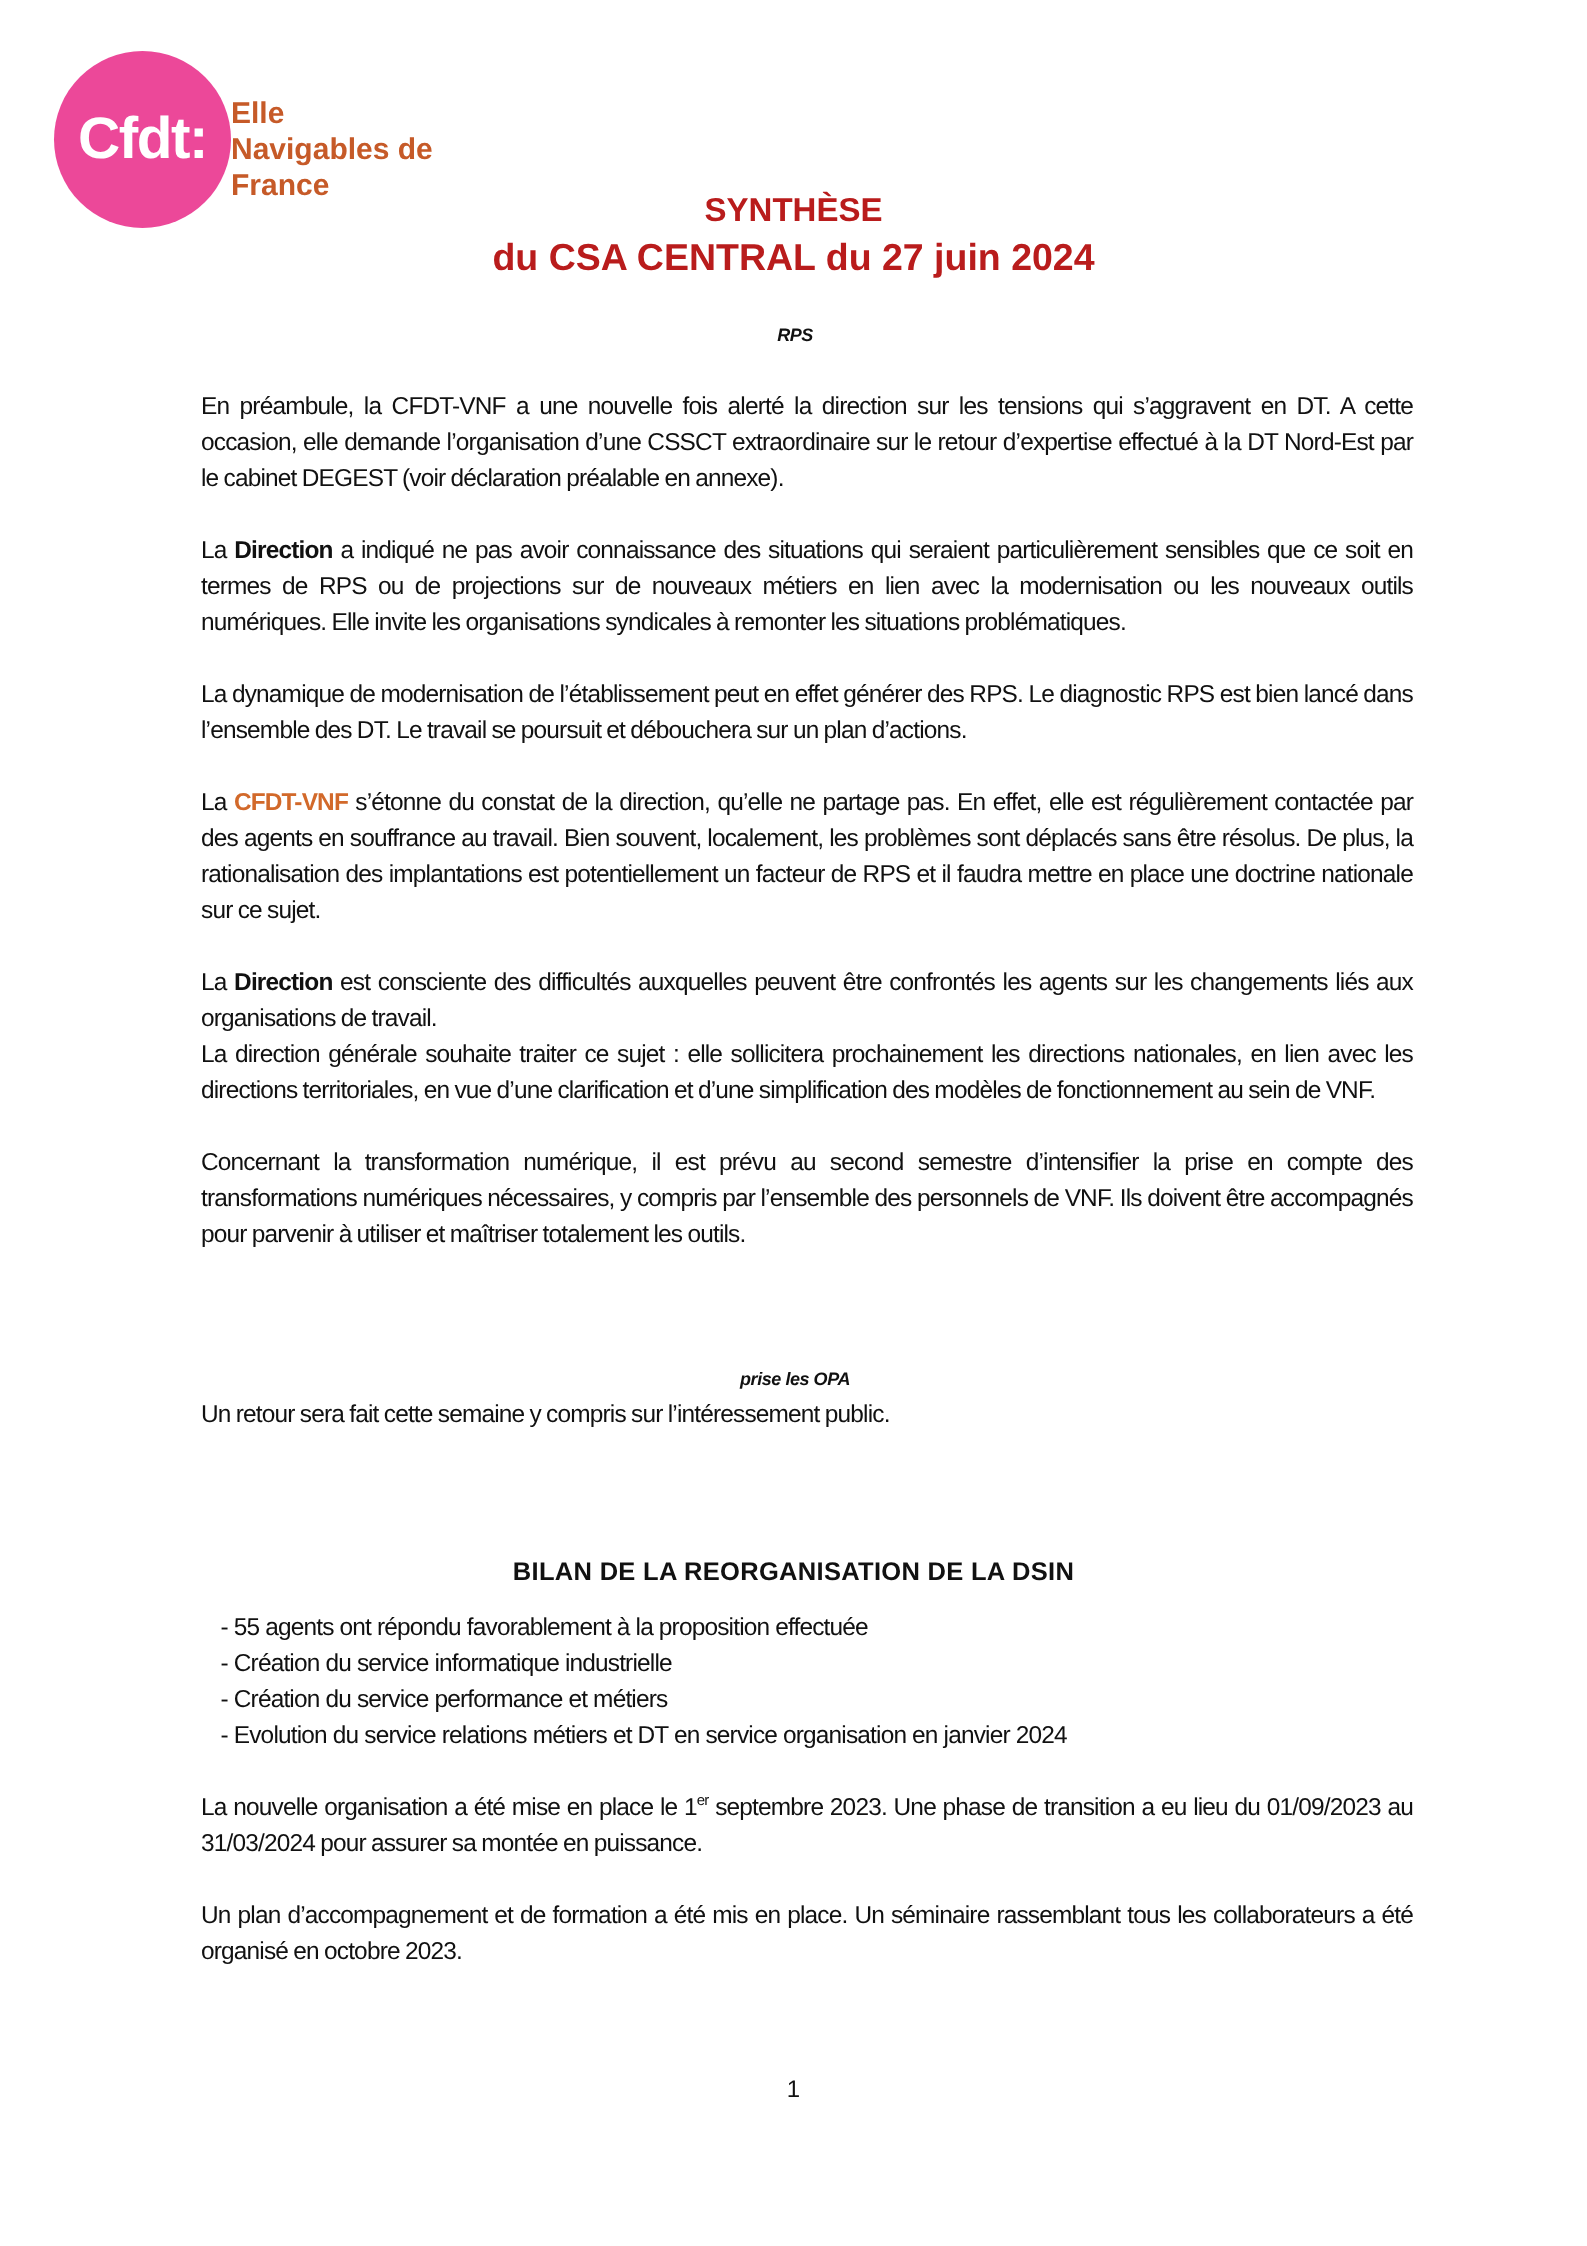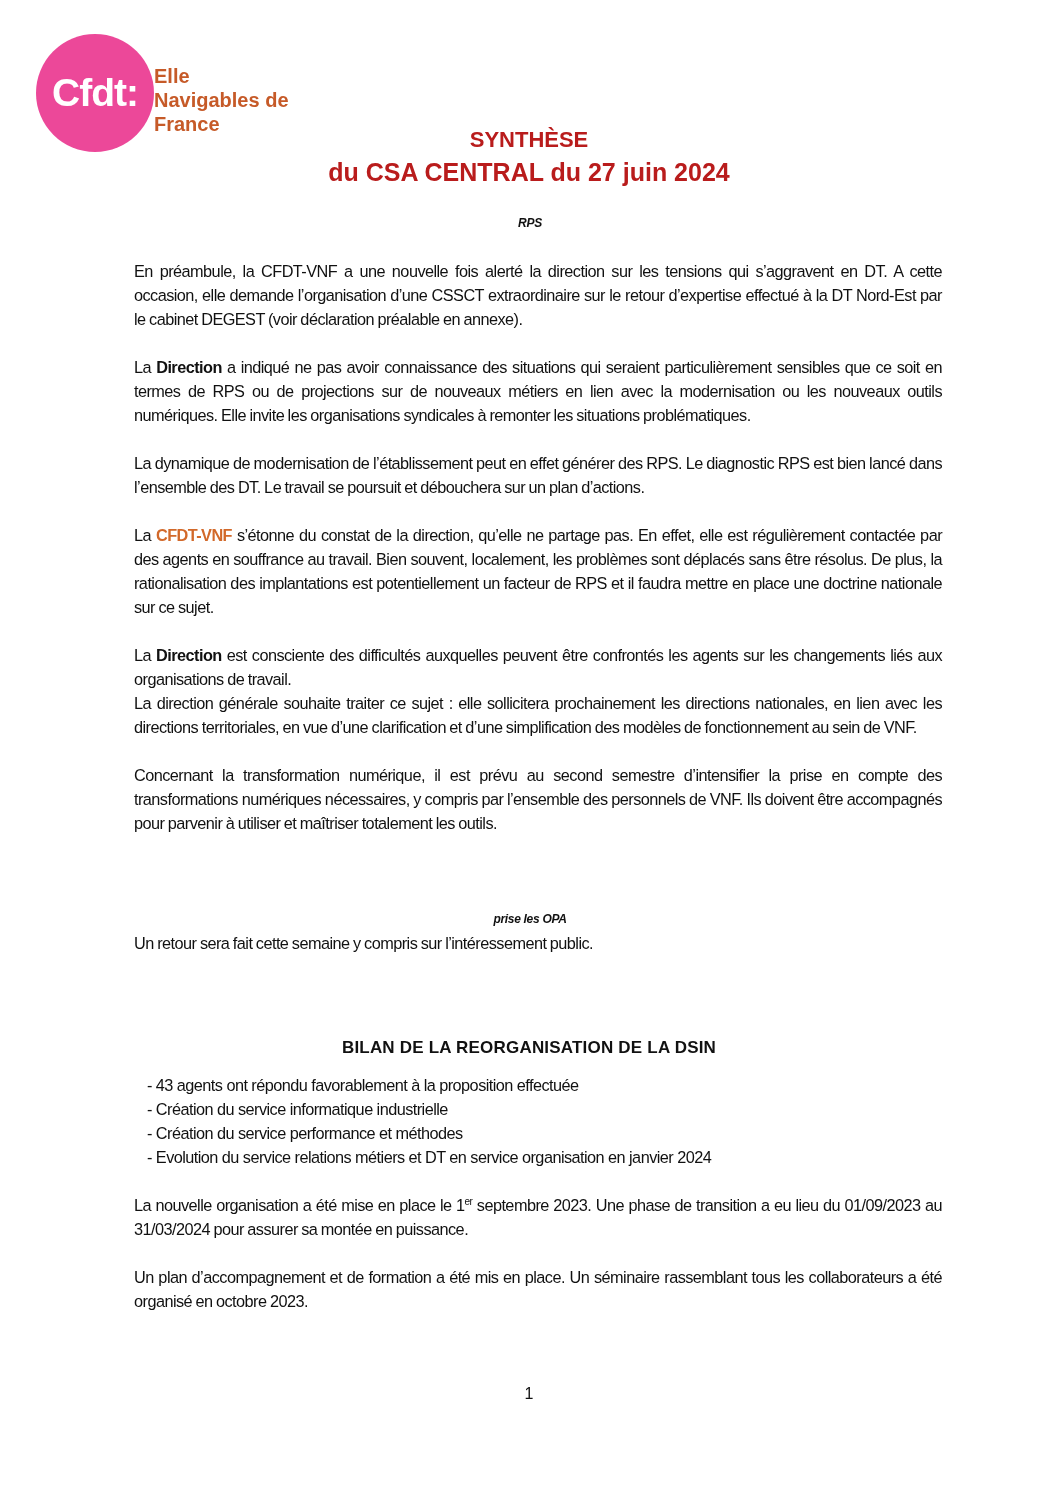--- a/index.html
+++ b/index.html
@@ -82,23 +82,23 @@
 
   <div class="para" style="top:763px;">Concernant la transformation numérique, il est prévu au second semestre d’intensifier la prise en compte des transformations numériques nécessaires, y compris par l’ensemble des personnels de VNF. Ils doivent être accompagnés pour parvenir à utiliser et maîtriser totalement les outils.</div>
 
   <div class="section-heading-italic" style="top:907px;">prise les OPA</div>
   <div class="para" style="top:931px;">Un retour sera fait cette semaine y compris sur l’intéressement public.</div>
 
   <div class="dsin-heading">BILAN DE LA REORGANISATION DE LA DSIN</div>
 
 
   <ul class="list">
-    <li>- 43 agents ont répondu favorablement à la proposition effectuée</li>
+    <li>- 55 agents ont répondu favorablement à la proposition effectuée</li>
     <li>- Création du service informatique industrielle</li>
-    <li>- Création du service performance et méthodes</li>
+    <li>- Création du service performance et métiers</li>
     <li>- Evolution du service relations métiers et DT en service organisation en janvier 2024</li>
   </ul>
 
   <div class="para" style="top:1193px;">
     <span>La nouvelle organisation a été mise en place le 1</span><sup>er</sup><span> septembre 2023. Une phase de transition a eu lieu du 01/09/2023 au 31/03/2024 pour assurer sa montée en puissance.</span>
   </div>
 
   <div class="para" style="top:1265px;">Un plan d’accompagnement et de formation a été mis en place. Un séminaire rassemblant tous les collaborateurs a été organisé en octobre 2023.</div>
 
   <div class="page-number">1</div>

